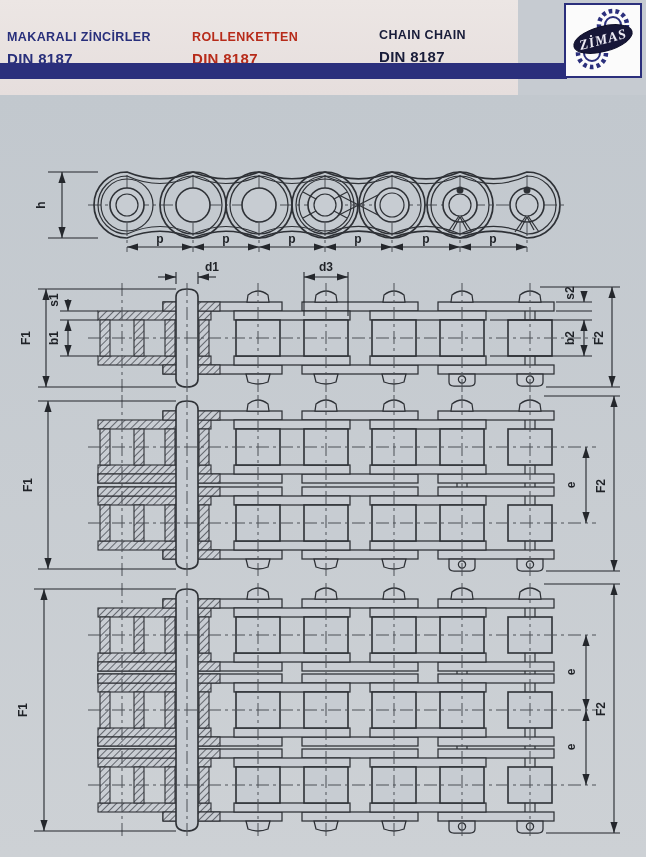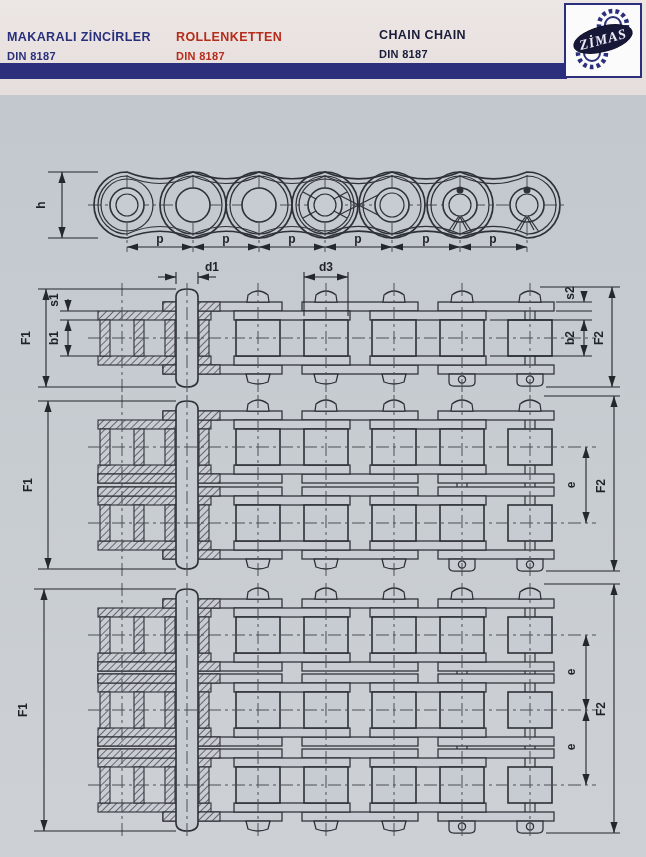--- a/index.html
+++ b/index.html
@@ -1,24 +1,24 @@
 <!DOCTYPE html>
 <html><head>
 <meta charset="utf-8">
 <style>
   html,body{margin:0;padding:0}
   body{width:646px;height:857px;position:relative;overflow:hidden;
        background:#c6cbd1;font-family:"Liberation Sans",sans-serif}
   #page{position:absolute;inset:0;width:646px;height:857px}
   
-  .hdr{position:absolute;left:0;top:0;width:646px;height:95px;
+  .hdr{position:absolute;left:0;top:0;width:518px;height:95px;
        background:linear-gradient(#ece6e4,#e6dedd);z-index:5}
   .tblock{position:absolute;top:30px}
   .tblock .t{font-weight:bold;font-size:12.5px;letter-spacing:.4px;white-space:nowrap}
-  .tblock .d{font-weight:bold;font-size:11px;margin-top:6px;letter-spacing:.3px}
+  .tblock .d{font-weight:bold;font-size:15px;margin-top:6px;letter-spacing:.3px}
   .c-navy{color:#282f7b}.c-red{color:#b72b1a}.c-dark{color:#181c39}
   .navybar{position:absolute;left:0;top:63px;width:567px;height:16px;background:#2b2f7c}
   .logobox{position:absolute;left:564px;top:3px;width:78px;height:75px;
            background:#fbfbfb;border:2px solid #2b2f7c;box-sizing:border-box}
   
   .panel{position:absolute;left:0;top:95px;width:646px;height:762px;
          background:linear-gradient(#c2c8ce,#cdd1d5);z-index:1}
   svg.draw{position:absolute;left:0;top:0;z-index:2}
   
   .ol {fill:none;stroke:#2e3136;stroke-width:1.7}
@@ -34,21 +34,21 @@
 </head>
 <body>
 
 <div id="page">
 
   <div class="hdr">
     <div class="tblock" style="left:7px">
       <div class="t c-navy">MAKARALI ZİNCİRLER</div>
       <div class="d c-navy">DIN 8187</div>
     </div>
-    <div class="tblock" style="left:176px">
+    <div class="tblock" style="left:192px">
       <div class="t c-red">ROLLENKETTEN</div>
       <div class="d c-red">DIN 8187</div>
     </div>
     <div class="tblock" style="left:379px;top:28px">
       <div class="t c-dark">CHAIN CHAIN</div>
       <div class="d c-dark">DIN 8187</div>
     </div>
     <div class="navybar"></div>
     <div class="logobox">
       <svg width="74" height="71" viewBox="0 0 74 71">

